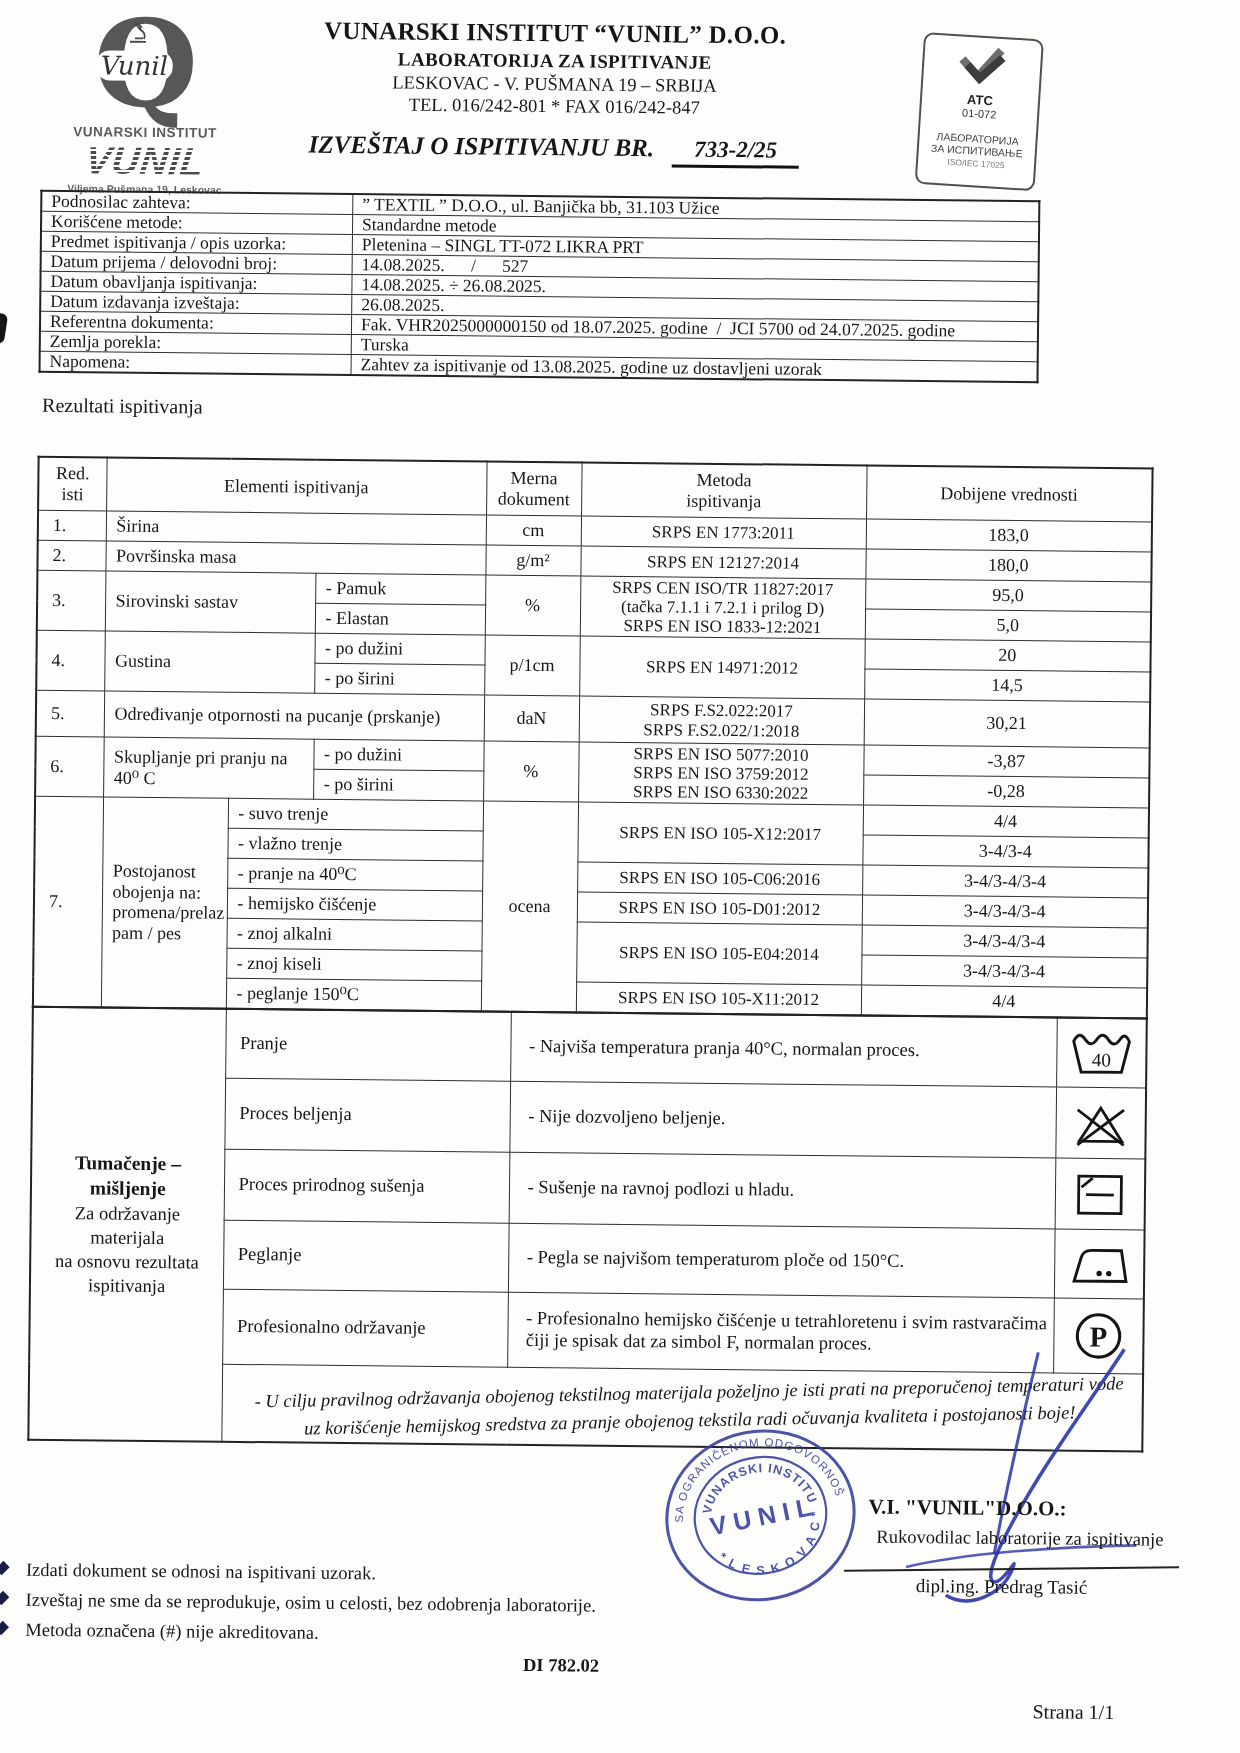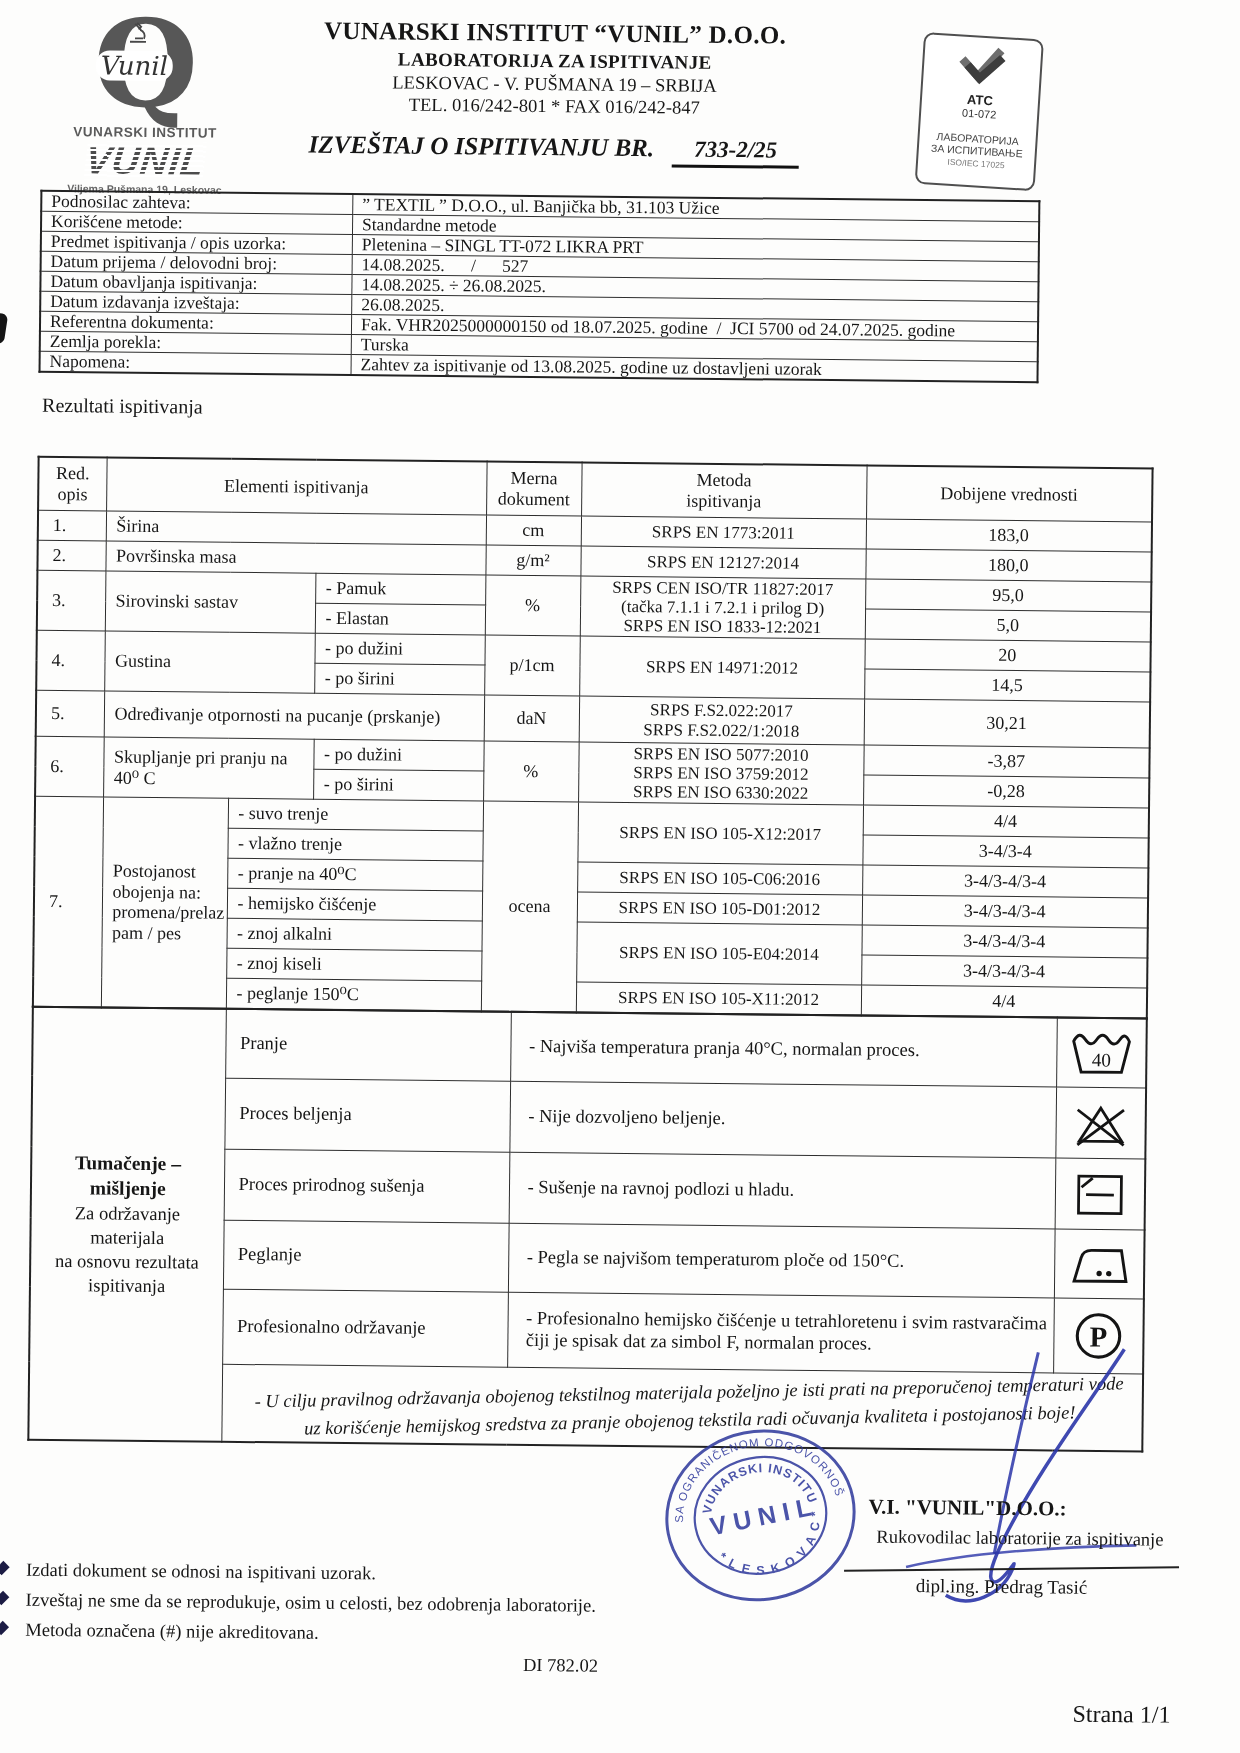--- a/index.html
+++ b/index.html
@@ -70,22 +70,22 @@
   
   .stamp{position:absolute;left:676px;top:1416px;width:200px;height:185px;transform:rotate(-12deg);opacity:.88;}
   .sig-company{position:absolute;left:884px;top:1486px;font-size:21px;font-weight:bold;white-space:nowrap;}
   .sig-role{position:absolute;left:892px;top:1518px;font-size:18.5px;white-space:nowrap;}
   .sig-line{position:absolute;left:860px;top:1558px;width:335px;border-top:2px solid #222;transform:rotate(-1.2deg);}
   .sig-name{position:absolute;left:932px;top:1566px;font-size:19px;white-space:nowrap;}
   .sig-scribble{position:absolute;left:900px;top:1330px;}
   .notes{position:absolute;left:12px;top:1560px;list-style:none;margin:0;padding:0;font-size:18.5px;}
   .notes li{margin-bottom:9px;position:relative;padding-left:30px;white-space:nowrap;}
   .diamond{position:absolute;left:2px;top:4px;width:9px;height:9px;background:#1c1c44;transform:rotate(45deg) scaleY(1.25);}
-  .docid{position:absolute;left:540px;top:1650px;font-size:18.5px;font-weight:normal;}
-  .pagenum{position:absolute;left:1090px;top:1690px;font-size:24px;font-family:Liberation Serif, serif;}
+  .docid{position:absolute;left:540px;top:1650px;font-size:18.5px;font-weight:bold;}
+  .pagenum{position:absolute;left:1050px;top:1690px;font-size:20px;font-family:Liberation Serif, serif;}
   .artifact{position:absolute;left:-3px;top:314px;width:12px;height:30px;background:#151515;border-radius:0 6px 6px 0;transform:rotate(8deg);}
   .care{display:block;margin:0 auto;}
 </style>
 </head>
 <body>
 
 <div class="page">
 <div class="tilt">
 
   <div class="artifact"></div>
@@ -176,21 +176,21 @@
             <col style="width:125px">
             <col style="width:85px">
             <col style="width:170px">
             <col style="width:95px">
             <col style="width:285px">
             <col style="width:286px">
           </colgroup>
     <tbody>
       <tr>
         <th class="pre">Red.
-opis</th>
+isti</th>
         <th colspan="3">Elementi ispitivanja</th>
         <th class="pre">Merna
 dokument</th>
         <th class="pre">Metoda
 ispitivanja</th>
         <th>Dobijene vrednosti</th>
       </tr>
       <tr style="height:30px">
         <td class="num">1.</td>
         <td class="elfull" colspan="3">Širina</td>

